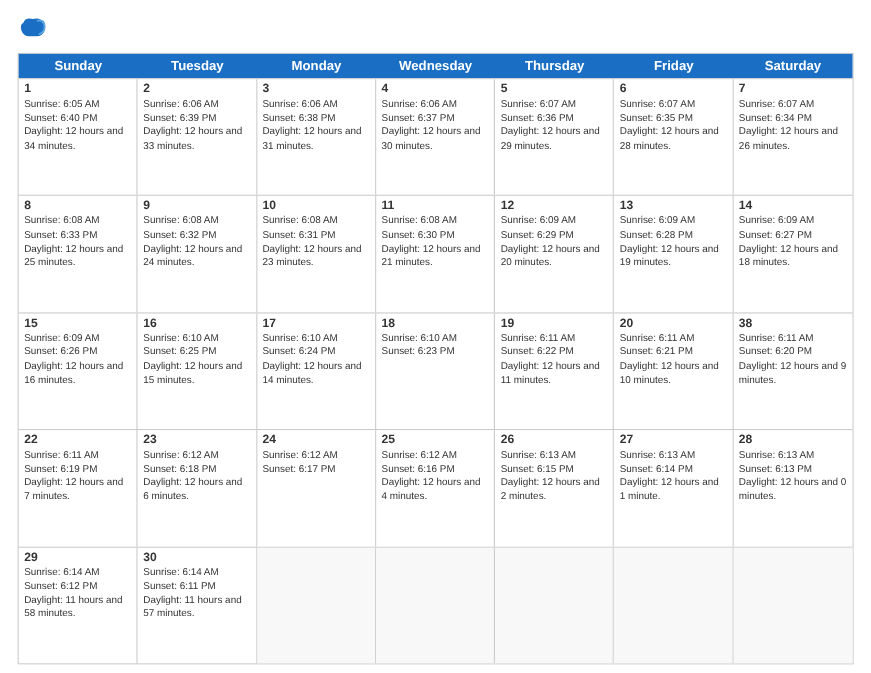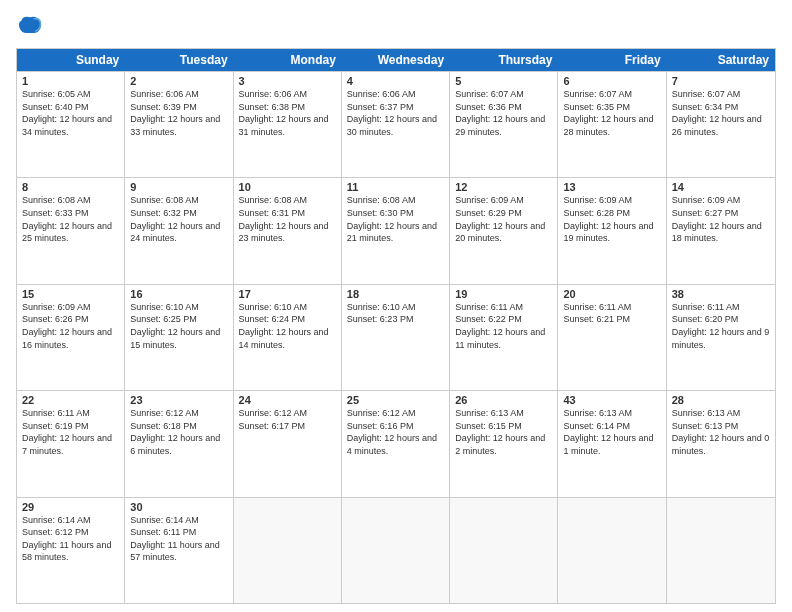--- a/index.html
+++ b/index.html
@@ -62,21 +62,21 @@
     .cal-header {
       display: grid;
       grid-template-columns: repeat(7, 1fr);
       background: #1a6fc4;
     }
     .cal-header-cell {
       color: #fff;
       font-size: 12px;
       font-weight: bold;
       padding: 4px 6px;
-      text-align: right;
+      text-align: center;
     }
     .cal-body {
       flex: 1;
       display: flex;
       flex-direction: column;
     }
     .cal-row {
       display: grid;
       grid-template-columns: repeat(7, 1fr);
       flex: 1;
@@ -256,20 +256,21 @@
           <div class="cal-cell">
         <span class="day-num">19</span>
         <span class="info">Sunrise: 6:11 AM</span><br>
         <span class="info">Sunset: 6:22 PM</span><br>
         <span class="info">Daylight: 12 hours and 11 minutes.</span>
       </div>
           <div class="cal-cell">
         <span class="day-num">20</span>
         <span class="info">Sunrise: 6:11 AM</span><br>
         <span class="info">Sunset: 6:21 PM</span><br>
+        <span class="info">Daylight: 12 hours and 10 minutes.</span>
       </div>
           <div class="cal-cell">
         <span class="day-num">38</span>
         <span class="info">Sunrise: 6:11 AM</span><br>
         <span class="info">Sunset: 6:20 PM</span><br>
         <span class="info">Daylight: 12 hours and 9 minutes.</span>
       </div>
         </div>
         <div class="cal-row">
           <div class="cal-cell">
@@ -295,21 +296,21 @@
         <span class="info">Sunset: 6:16 PM</span><br>
         <span class="info">Daylight: 12 hours and 4 minutes.</span>
       </div>
           <div class="cal-cell">
         <span class="day-num">26</span>
         <span class="info">Sunrise: 6:13 AM</span><br>
         <span class="info">Sunset: 6:15 PM</span><br>
         <span class="info">Daylight: 12 hours and 2 minutes.</span>
       </div>
           <div class="cal-cell">
-        <span class="day-num">43</span>
+        <span class="day-num">27</span>
         <span class="info">Sunrise: 6:13 AM</span><br>
         <span class="info">Sunset: 6:14 PM</span><br>
         <span class="info">Daylight: 12 hours and 1 minute.</span>
       </div>
           <div class="cal-cell">
         <span class="day-num">28</span>
         <span class="info">Sunrise: 6:13 AM</span><br>
         <span class="info">Sunset: 6:13 PM</span><br>
         <span class="info">Daylight: 12 hours and 0 minutes.</span>
       </div>

